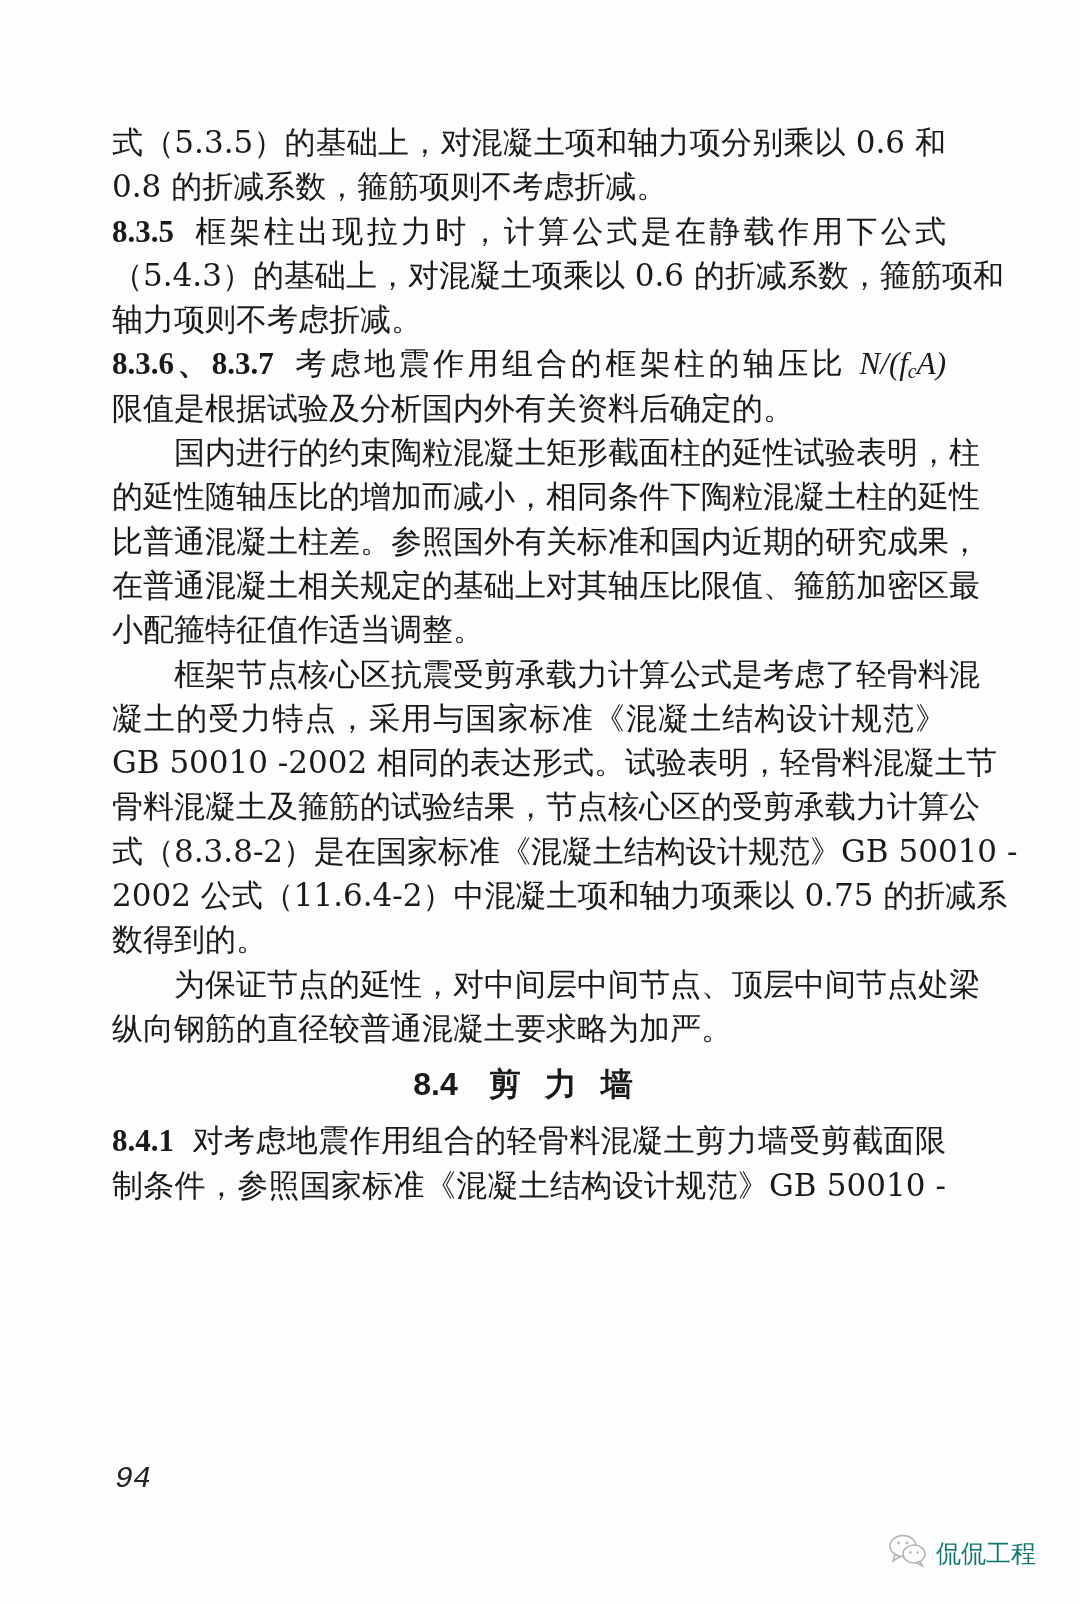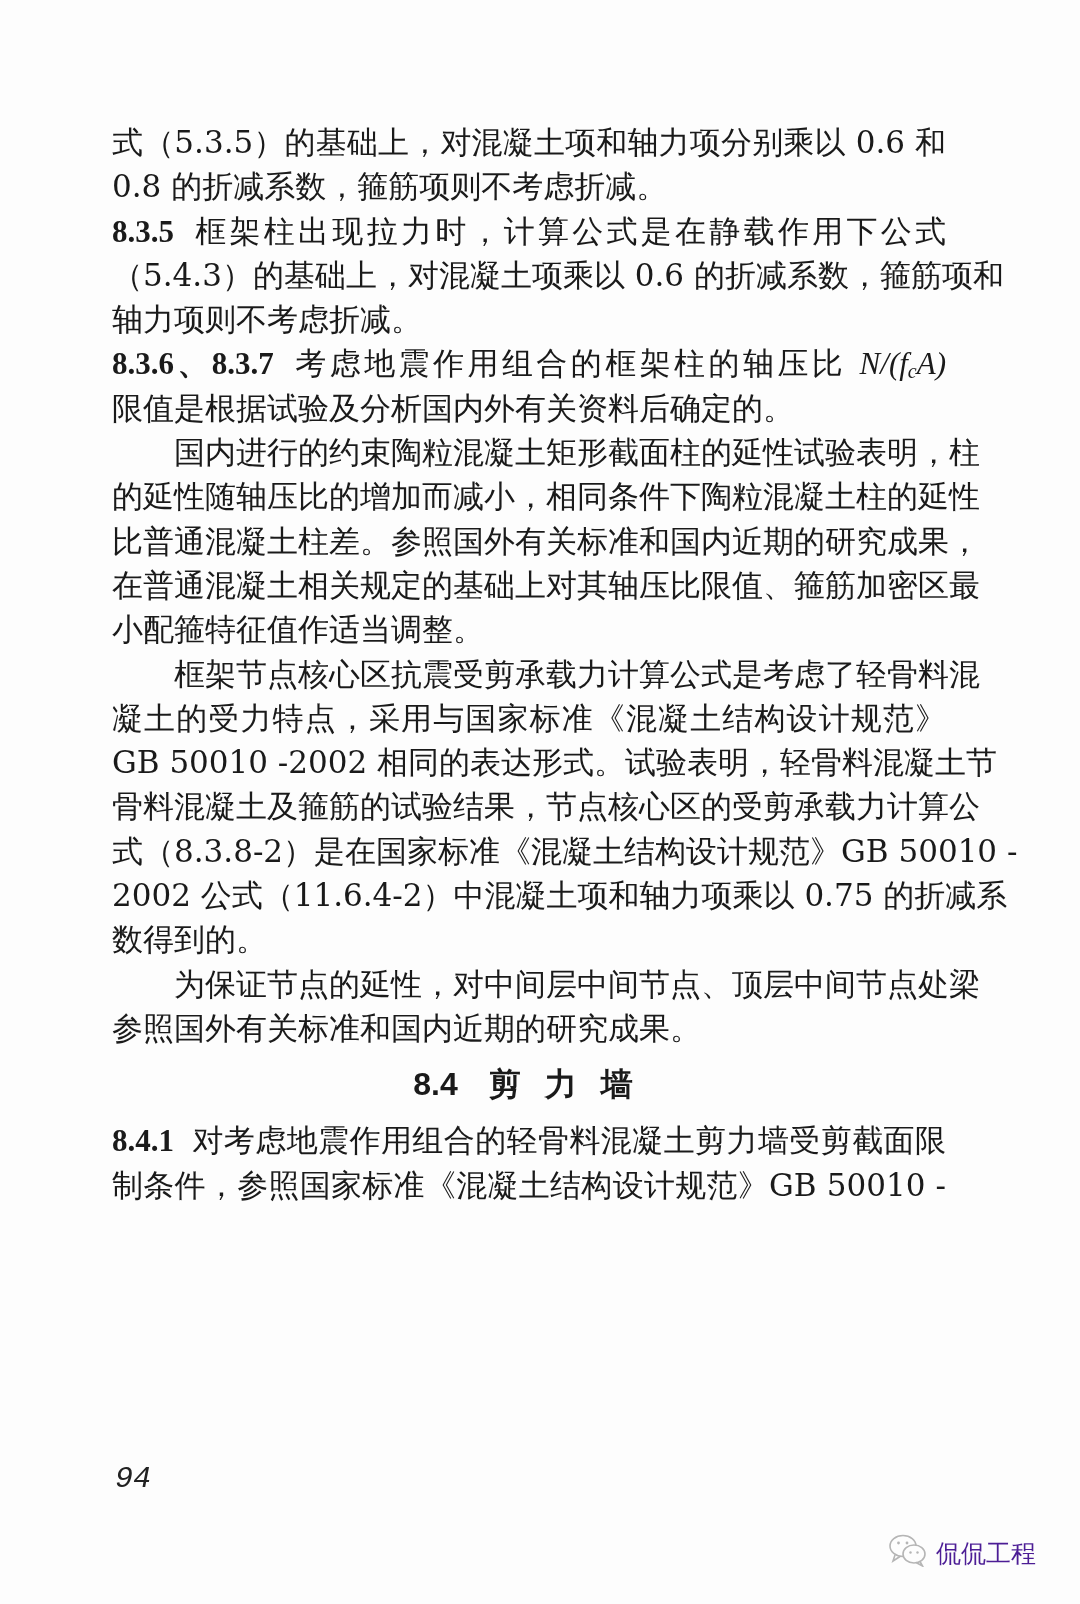--- a/index.html
+++ b/index.html
@@ -64,21 +64,21 @@
     font-style: italic;
     font-size: 30px;
     color: #222;
   }
   .watermark {
     position: absolute;
     left: 888px;
     top: 1533px;
     display: flex;
     align-items: center;
-    color: #4c1d95;
+    color: #0f766e;
     font-family: "DejaVu Sans", sans-serif;
     font-size: 25px;
   }
   .watermark svg { margin-right: 8px; }
 </style>
 </head>
 <body>
 
 <div class="page">
 
@@ -117,21 +117,21 @@
     <div class="line">凝土的受力特点，采用与国家标准《混凝土结构设计规范》</div>
     <div class="line">GB 50010 -2002 相同的表达形式。试验表明，轻骨料混凝土节</div>
     <div class="line">骨料混凝土及箍筋的试验结果，节点核心区的受剪承载力计算公</div>
     <div class="line">式（8.3.8-2）是在国家标准《混凝土结构设计规范》GB 50010 -</div>
     <div class="line">2002 公式（11.6.4-2）中混凝土项和轴力项乘以 0.75 的折减系</div>
     <div class="line last">数得到的。</div>
   </div>
 
   <div>
     <div class="line indent">为保证节点的延性，对中间层中间节点、顶层中间节点处梁</div>
-    <div class="line last">参照国外有关标准和国内近期的研究成果。</div>
+    <div class="line last">纵向钢筋的直径较普通混凝土要求略为加严。</div>
   </div>
 
   <div class="section-heading">
     <span class="sec-num">8.4</span><span class="sec-title"><span>剪</span><span>力</span><span>墙</span></span>
   </div>
 
   <div>
     <div class="line">
       <span class="clause-num">8.4.1</span><span>对考虑地震作用组合的轻骨料混凝土剪力墙受剪截面限</span>
     </div>

